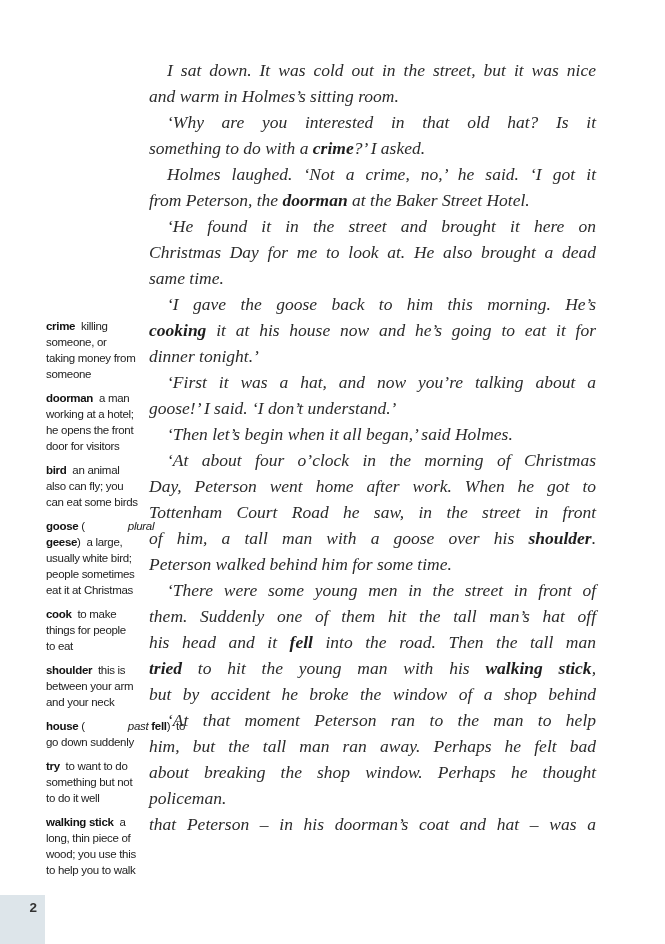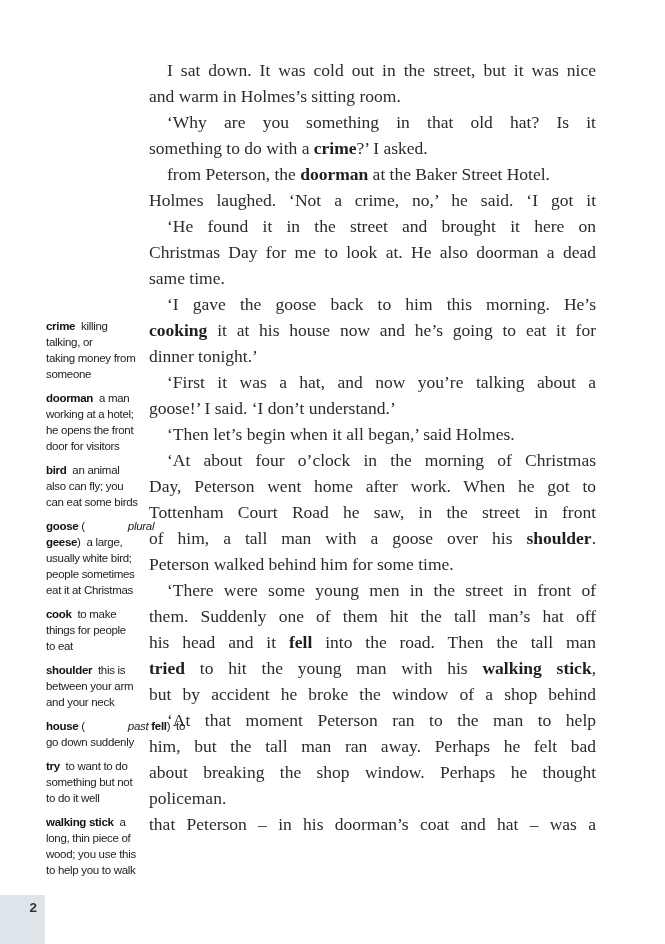--- a/index.html
+++ b/index.html
@@ -32,21 +32,21 @@
   
   .story {
     position: absolute;
     left: 149px;
     top: 57px;
     width: 447px;
     font-size: 17.5px;
     line-height: 26px;
     color: #2b2b2b;
   }
-  .story-par { margin: 0; }
+  .story-par { margin: 0; font-style: italic; }
   .story-line {
     text-align: justify;
     text-align-last: justify;
     text-justify: inter-word;
     white-space: normal;
   }
   .story-line.last { text-align-last: left; }
   .story-par .story-line:first-child { text-indent: 18px; }
   .story-line b { font-weight: 700; color: #1e1e1e; }
 
@@ -69,21 +69,21 @@
     color: #333333;
   }
 </style>
 </head>
 <body>
 
 <div class="page">
   <div class="glossary">
       <div class="gloss-entry">
         <div class="gloss-line"><b>crime</b>&nbsp; killing</div>
-        <div class="gloss-line">talking, or</div>
+        <div class="gloss-line">someone, or</div>
         <div class="gloss-line">taking money from</div>
         <div class="gloss-line">someone</div>
       </div>
       <div class="gloss-entry">
         <div class="gloss-line"><b>doorman</b>&nbsp; a man</div>
         <div class="gloss-line">working at a hotel;</div>
         <div class="gloss-line">he opens the front</div>
         <div class="gloss-line">door for visitors</div>
       </div>
       <div class="gloss-entry">
@@ -123,30 +123,30 @@
         <div class="gloss-line">wood; you use this</div>
         <div class="gloss-line">to help you to walk</div>
       </div>
     </div>
   <div class="story">
       <div class="story-par">
         <div class="story-line">I sat down. It was cold out in the street, but it was nice</div>
         <div class="story-line last">and warm in Holmes’s sitting room.</div>
       </div>
       <div class="story-par">
-        <div class="story-line">‘Why are you something in that old hat? Is it</div>
+        <div class="story-line">‘Why are you interested in that old hat? Is it</div>
         <div class="story-line last">something to do with a <b>crime</b>?’ I asked.</div>
       </div>
       <div class="story-par">
+        <div class="story-line">Holmes laughed. ‘Not a crime, no,’ he said. ‘I got it</div>
         <div class="story-line last">from Peterson, the <b>doorman</b> at the Baker Street Hotel.</div>
-        <div class="story-line">Holmes laughed. ‘Not a crime, no,’ he said. ‘I got it</div>
       </div>
       <div class="story-par">
         <div class="story-line">‘He found it in the street and brought it here on</div>
-        <div class="story-line">Christmas Day for me to look at. He also doorman a dead</div>
+        <div class="story-line">Christmas Day for me to look at. He also brought a dead</div>
         <div class="story-line last">same time.</div>
       </div>
       <div class="story-par">
         <div class="story-line">‘I gave the goose back to him this morning. He’s</div>
         <div class="story-line"><b>cooking</b> it at his house now and he’s going to eat it for</div>
         <div class="story-line last">dinner tonight.’</div>
       </div>
       <div class="story-par">
         <div class="story-line">‘First it was a hat, and now you’re talking about a</div>
         <div class="story-line last">goose!’ I said. ‘I don’t understand.’</div>

